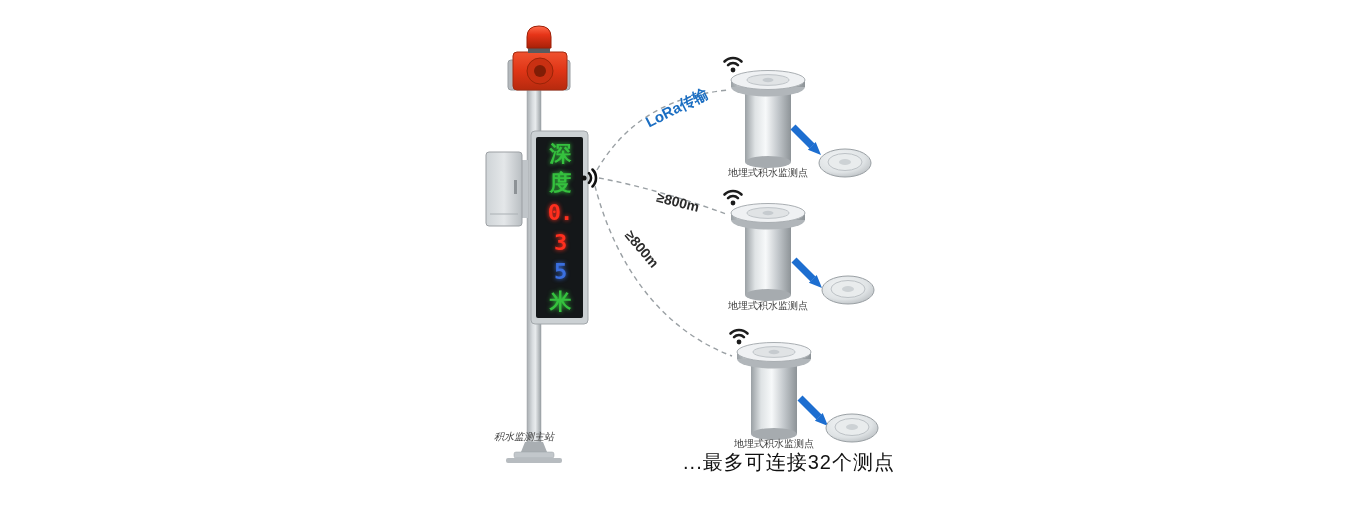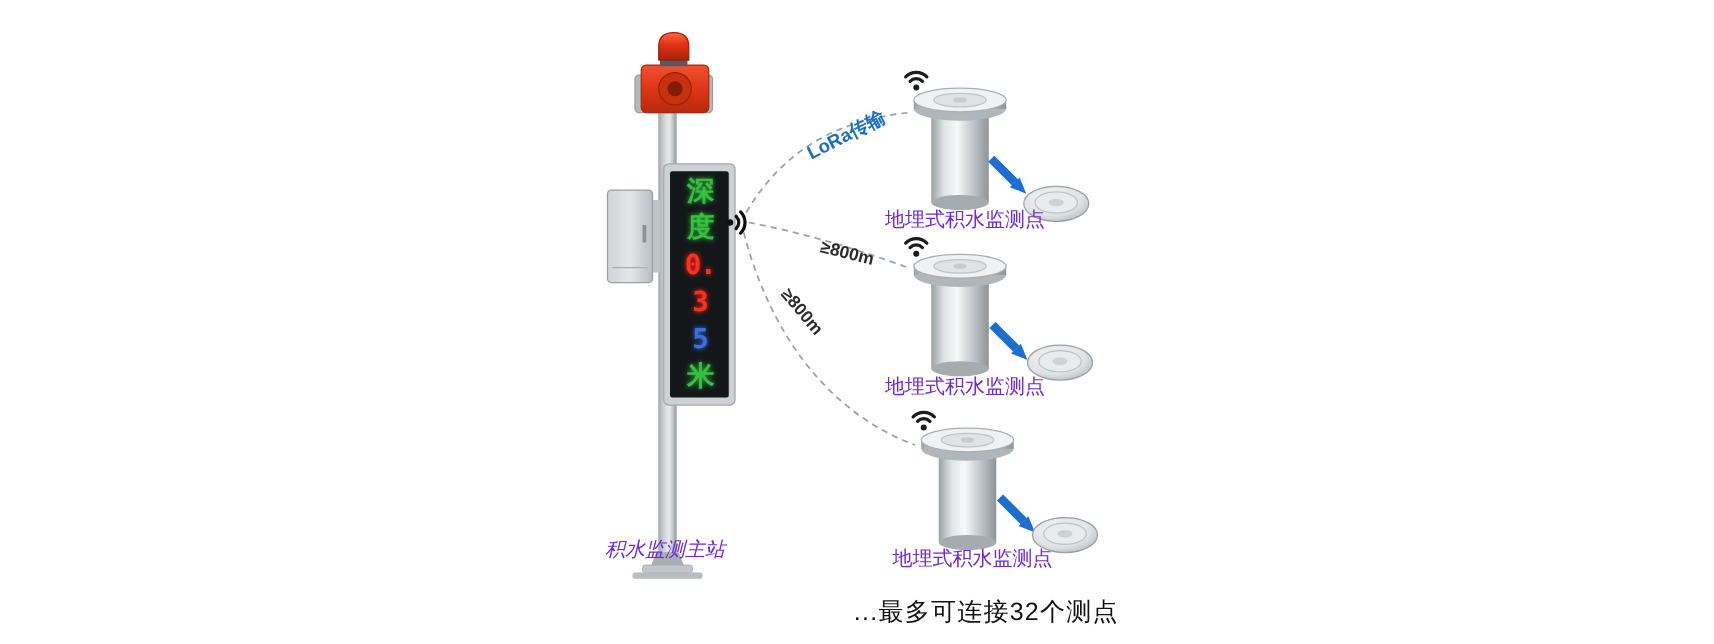--- a/index.html
+++ b/index.html
@@ -15,40 +15,40 @@
     position:absolute;left:537px;top:139px;width:46px;height:178px;
     display:flex;flex-direction:column;justify-content:space-around;align-items:center;
     font-family:"DejaVu Sans Mono","Liberation Mono",monospace;font-weight:bold;
   }
   .led-row{font-size:22px;line-height:1;letter-spacing:-1px;text-shadow:0 0 4px currentColor;}
   .led-green{color:#35c13e;}
   .led-red{color:#ff2f1e;}
   .led-blue{color:#3a6fe0;}
 
   
-  .caption{position:absolute;color:#6d28d9;font-size:16px;text-align:center;white-space:nowrap;}
+  .caption{position:absolute;color:#404040;font-size:10px;text-align:center;white-space:nowrap;}
   .station-caption{left:484px;top:430px;width:80px;font-style:italic;}
   .sensor-caption-1{left:708px;top:166px;width:120px;}
   .sensor-caption-2{left:708px;top:299px;width:120px;}
   .sensor-caption-3{left:714px;top:437px;width:120px;}
 
   .lora-label{
     position:absolute;left:630px;top:99px;width:94px;text-align:center;
     font-size:15px;font-weight:bold;color:#1b6ec2;
     transform:rotate(-27deg);transform-origin:center;white-space:nowrap;
   }
   .range-label{
     position:absolute;width:60px;text-align:center;font-size:14px;font-weight:bold;
     color:#2b2b2b;white-space:nowrap;transform-origin:center;
   }
   .range-label-1{left:648px;top:194px;transform:rotate(14deg);}
   .range-label-2{left:612px;top:241px;transform:rotate(50deg);}
 
   .footer-note{
-    position:absolute;left:664px;top:476px;width:250px;text-align:center;
+    position:absolute;left:664px;top:449px;width:250px;text-align:center;
     font-size:20px;font-weight:500;color:#111;letter-spacing:1px;white-space:nowrap;
   }
 </style>
 </head>
 <body>
 
 <div class="stage">
 
   <svg class="art" width="1371" height="515" viewBox="0 0 1371 515">
     <defs>

